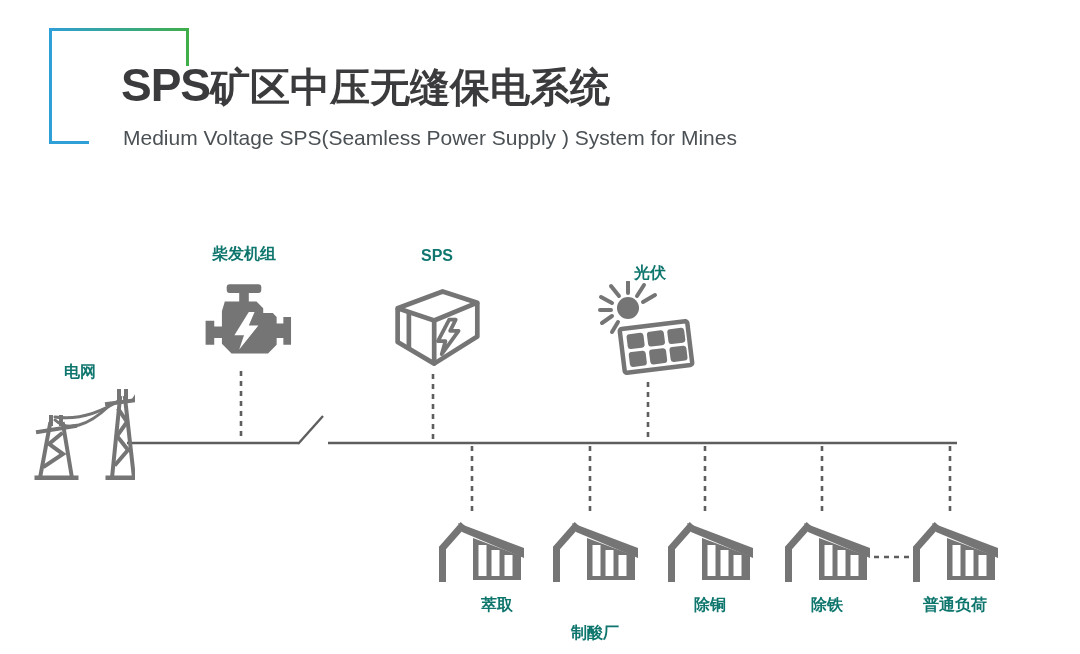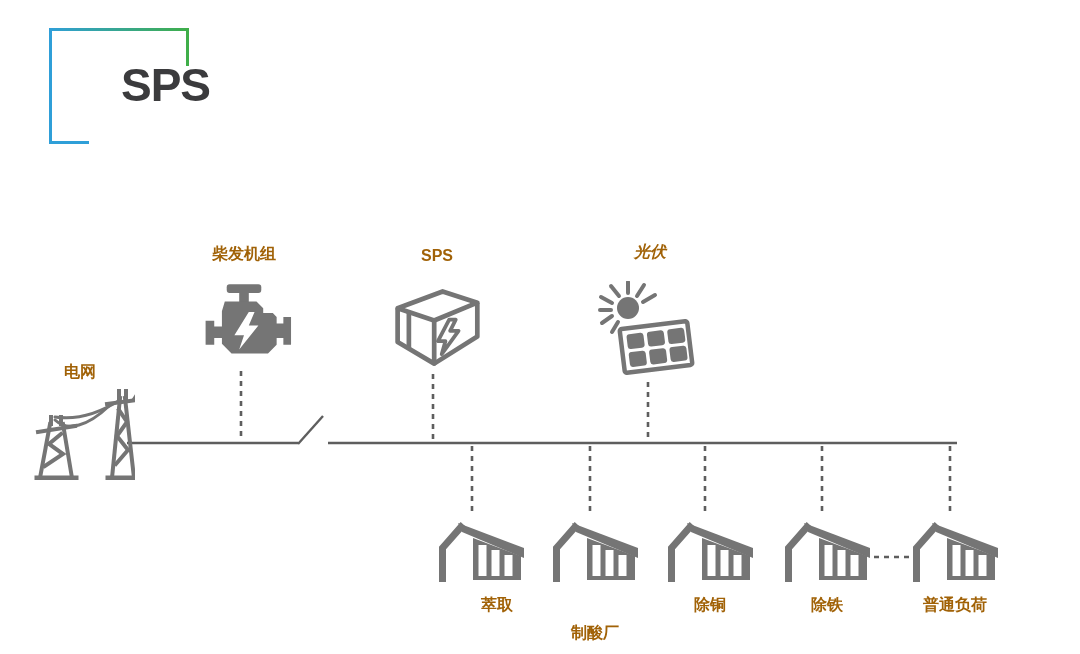--- a/index.html
+++ b/index.html
@@ -18,42 +18,44 @@
     left:121px;top:60px;margin:0;display:flex;align-items:baseline;
     color:#3b3b3d;font-weight:700;line-height:1.1;white-space:nowrap;
   }
   .title .en{font-size:46px;letter-spacing:-1px;}
   .title .zh{font-size:40px;letter-spacing:0px;}
   .subtitle{
     left:123px;top:126px;font-size:21px;color:#4b5054;white-space:nowrap;
   }
   
   .node-label{
-    font-size:16px;font-weight:700;color:#a16207;white-space:nowrap;
+    font-size:16px;font-weight:700;color:#0f766e;white-space:nowrap;
     transform:translateX(-50%);
     text-align:center;
   }
   .icon{color:#757575;}
   .connectors{left:0;top:0;}
   .connectors .solid{stroke:#5e5e5e;stroke-width:2.4;fill:none;}
   .connectors .dash{stroke:#5e5e5e;stroke-width:2.6;fill:none;stroke-dasharray:5 5;}
 </style>
 </head>
 <body>
 
 <div class="canvas">
 
   <div class="abs bracket-top"></div>
   <div class="abs bracket-right"></div>
   <div class="abs bracket-left"></div>
   <div class="abs bracket-bottom"></div>
 
   <h1 class="abs title">
     <span class="en">SPS</span>
+    <span class="zh">矿区中压无缝保电系统</span>
   </h1>
+  <div class="abs subtitle">Medium Voltage SPS(Seamless Power Supply ) System for Mines</div>
 
   <svg width="0" height="0" style="position:absolute" aria-hidden="true">
     <defs>
       <symbol id="sym-house" viewBox="0 0 88 64">
         <path d="M5.5,63 V30 L24,9" stroke="currentColor" stroke-width="7" fill="none" stroke-linecap="square"></path>
         <polygon points="21,5 87,30 87,40 25,14" fill="currentColor"></polygon>
         <polygon points="36,20 84,38 84,62 36,62" fill="currentColor"></polygon>
         <rect x="41.5" y="27" width="8" height="31" fill="#fff"></rect>
         <rect x="54.5" y="32" width="8" height="26" fill="#fff"></rect>
         <rect x="67.5" y="37" width="8" height="21" fill="#fff"></rect>
@@ -144,21 +146,21 @@
   <div class="abs node-label" style="left:244px;top:244px;">柴发机组</div>
   <svg class="abs icon" style="left:196px;top:284px;" width="96" height="85">
       <use href="#sym-engine"></use>
     </svg>
 
   <div class="abs node-label" style="left:437px;top:247px;">SPS</div>
   <svg class="abs icon" style="left:390px;top:283px;" width="94" height="90">
       <use href="#sym-crate"></use>
     </svg>
 
-  <div class="abs node-label" style="left:650px;top:242px;font-style:italic;">光伏</div>
+  <div class="abs node-label" style="left:650px;top:263px;">光伏</div>
   <svg class="abs icon" style="left:598px;top:281px;" width="104" height="100">
       <use href="#sym-solar"></use>
     </svg>
 
   <svg class="abs icon" style="left:437px;top:518px;" width="88" height="64">
       <use href="#sym-house"></use>
     </svg>
   <svg class="abs icon" style="left:551px;top:518px;" width="88" height="64">
       <use href="#sym-house"></use>
     </svg>

